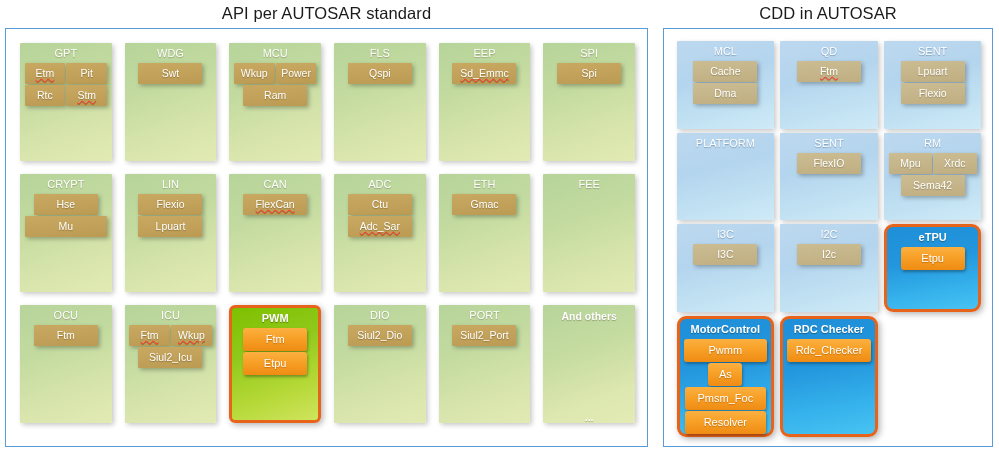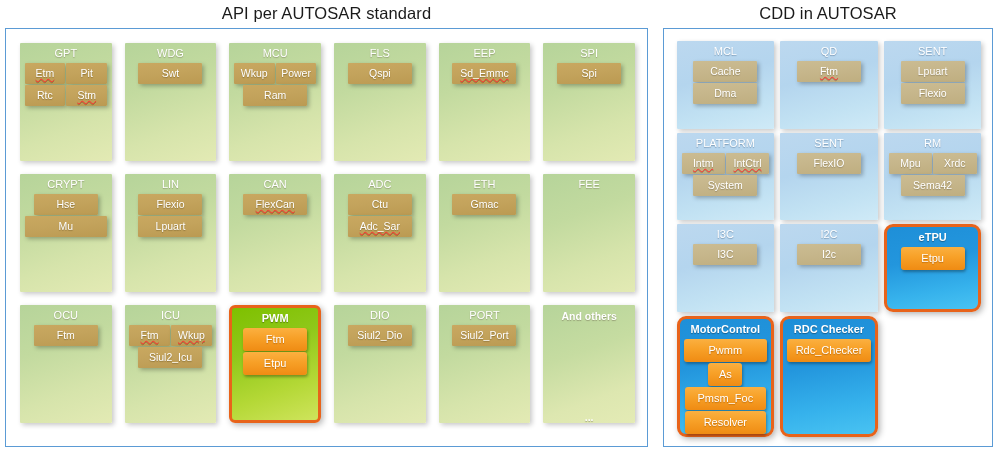--- a/index.html
+++ b/index.html
@@ -314,25 +314,20 @@
       </div>
       <div class="card blue">
         <div class="card-title">SENT</div>
         <div class="chips">
           <div class="chip wide">Lpuart</div>
           <div class="chip wide">Flexio</div>
         </div>
       </div>
       <div class="card blue">
         <div class="card-title">PLATFORM</div>
-        <div class="chips">
-          <div class="chip half spell">Intm</div>
-          <div class="chip half spell">IntCtrl</div>
-          <div class="chip wide">System</div>
-        </div>
       </div>
       <div class="card blue">
         <div class="card-title">SENT</div>
         <div class="chips">
           <div class="chip wide">FlexIO</div>
         </div>
       </div>
       <div class="card blue">
         <div class="card-title">RM</div>
         <div class="chips">

